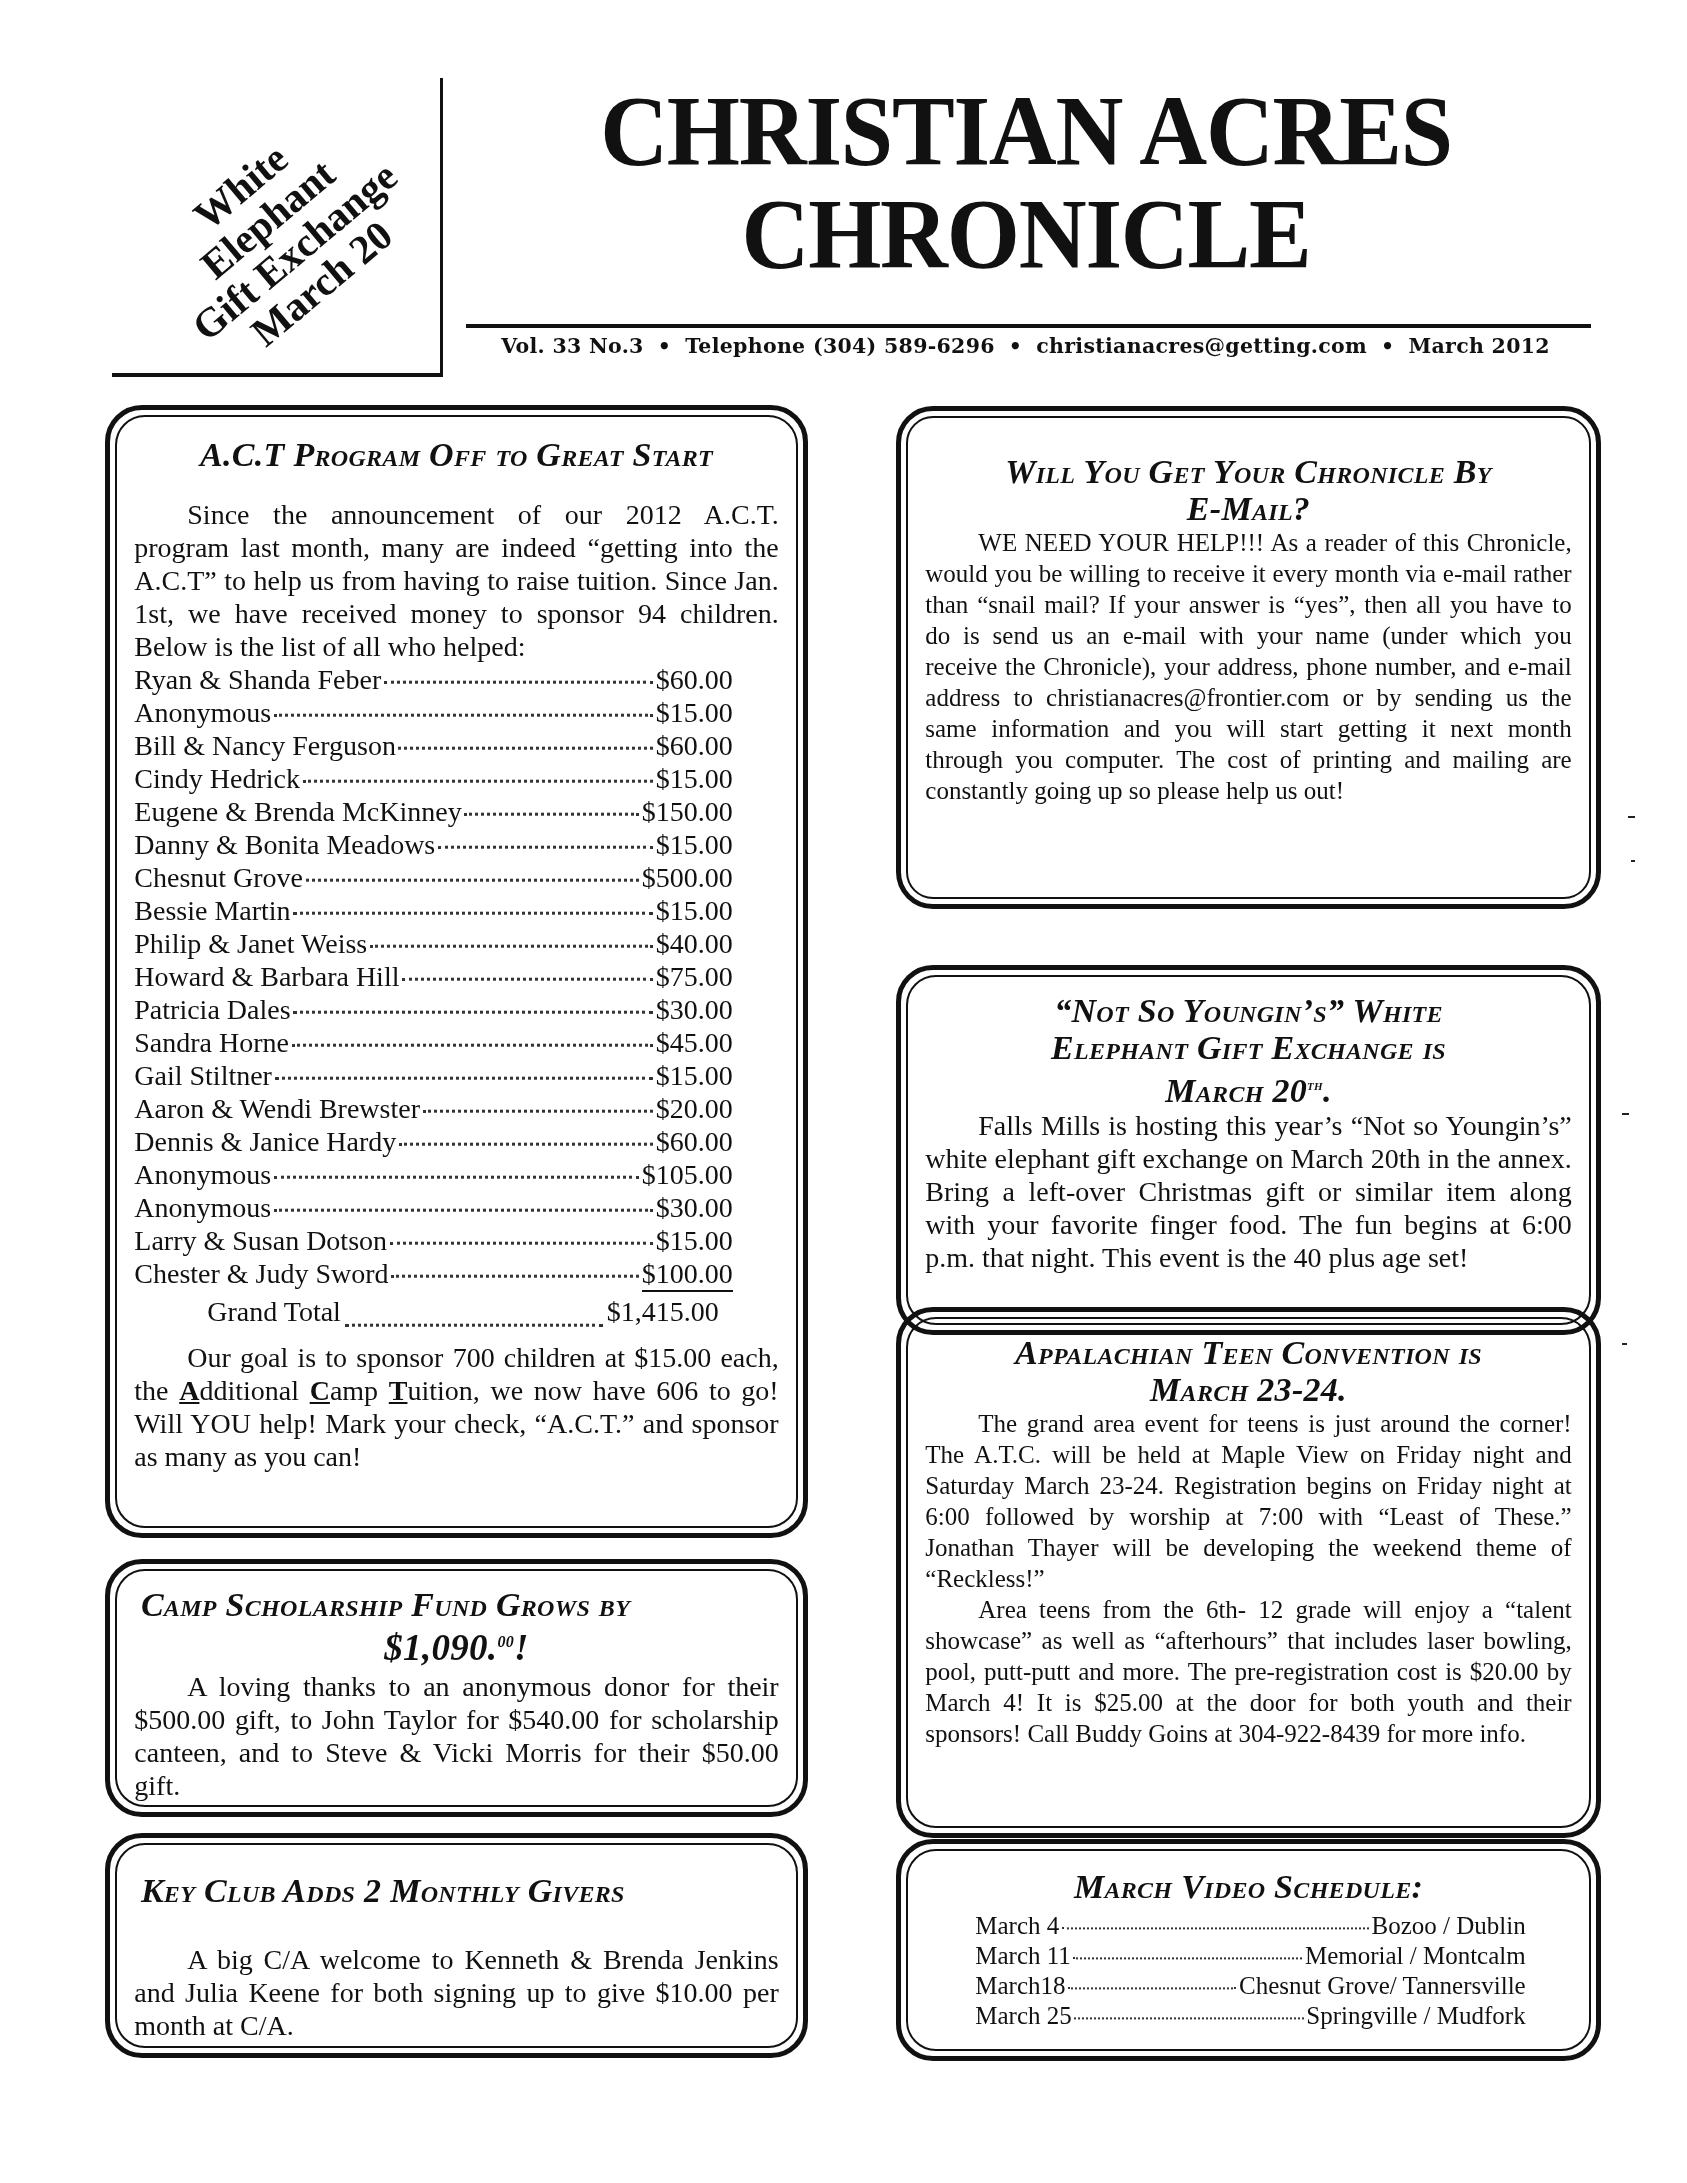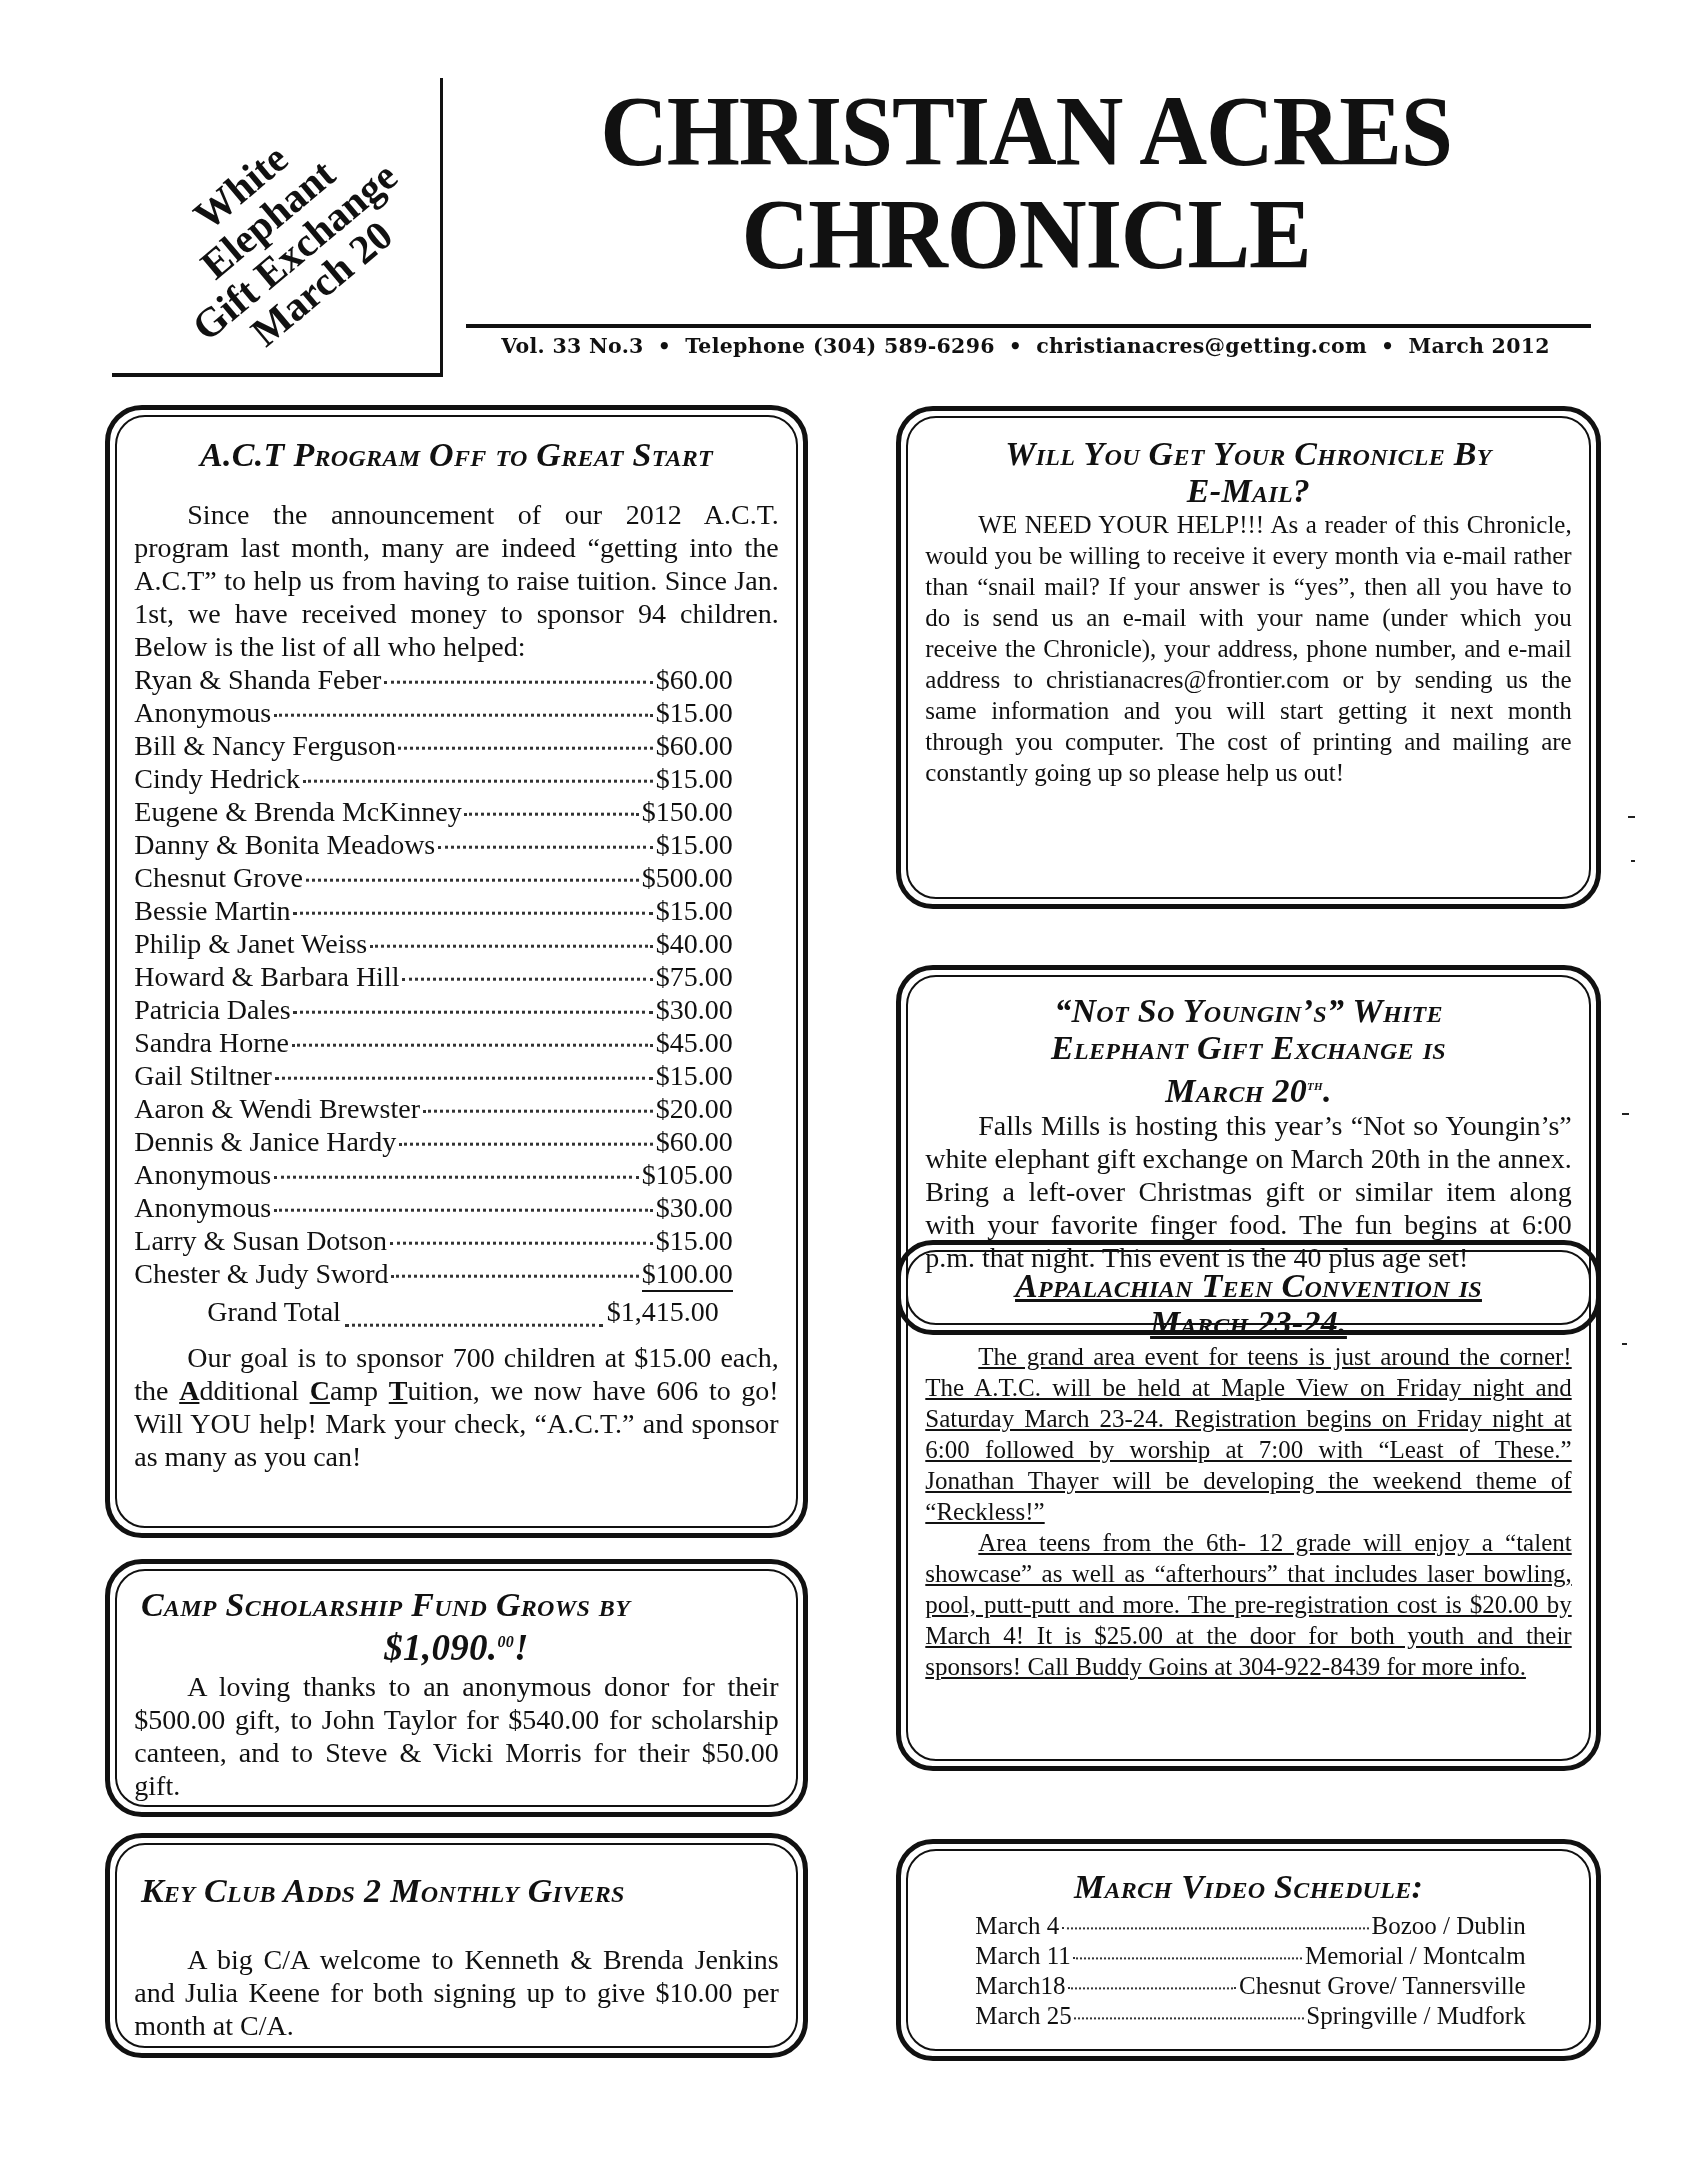--- a/index.html
+++ b/index.html
@@ -229,41 +229,41 @@
 </div>
 
 <div class="box" style="left:105px; top:1833px; width:703px; height:225px;">
   <div class="box-inner" style="padding-top:26.5px;">
     <div class="hd" style="text-align:left; padding-left:6.6px;">Key Club Adds 2 Monthly Givers</div>
     <div class="body-text indent" style="margin-top:34px;">A big C/A welcome  to Kenneth &amp; Brenda Jenkins and Julia Keene for both signing up to give $10.00 per month at C/A.</div>
   </div>
 </div>
 
 <div class="box" style="left:896px; top:406px; width:705px; height:503px;">
-  <div class="box-inner" style="padding-top:17px;">
+  <div class="box-inner" style="padding-top:35px;border-radius:27px;">
     <div class="hd">
       <div>Will You Get Your Chronicle By</div>
       <div>E-Mail?</div>
     </div>
     <div class="body-text tight indent">WE NEED YOUR HELP!!! As a reader of this Chronicle, would you be willing to receive it every month via e-mail rather than “snail mail?   If your answer is “yes”, then all you have to do is send us an e-mail with your name (under which you receive the Chronicle), your address, phone number, and e-mail address to  christianacres@frontier.com or by sending us the same information and you will start getting it next month through you computer.  The cost of printing and mailing are constantly going up so please help us out!</div>
   </div>
 </div>
 
 <div class="box" style="left:896px; top:965px; width:705px; height:370px;">
   <div class="box-inner" style="padding-top:14.6px;">
     <div class="hd">
       <div>“Not So Youngin’s” White</div>
       <div>Elephant Gift Exchange is</div>
       <div><span>March 20</span><sup>th</sup><span>.</span></div>
     </div>
     <div class="body-text indent">Falls Mills is  hosting this year’s “Not so Youngin’s” white elephant gift exchange on March 20th in the annex.  Bring a left-over Christmas gift or similar item along with your favorite finger food.  The fun begins at 6:00 p.m. that night.  This event is the 40 plus age set!</div>
   </div>
 </div>
 
-<div class="box" style="left:896px; top:1240px; width:705px; height:531px;text-decoration:underline;">
+<div class="box" style="left:896px; top:1307px; width:705px; height:531px;">
   <div class="box-inner" style="padding-top:14.6px;">
     <div class="hd">
       <div>Appalachian Teen Convention is</div>
       <div>March 23-24.</div>
     </div>
     <div class="body-text tight indent">The grand area event for teens is just around the corner!  The A.T.C. will be held at Maple View on Friday night and Saturday March 23-24.  Registration begins on Friday night at 6:00 followed by worship at 7:00 with “Least of These.” Jonathan Thayer will be developing the weekend theme of “Reckless!”</div>
     <div class="body-text tight indent">Area teens from the 6th- 12 grade will enjoy a “talent showcase” as well as “afterhours” that includes laser bowling, pool, putt-putt and more.  The pre-registration cost is $20.00 by March 4!  It is $25.00 at the door for both youth and their sponsors!  Call Buddy Goins at 304-922-8439 for more info.</div>
   </div>
 </div>
 

